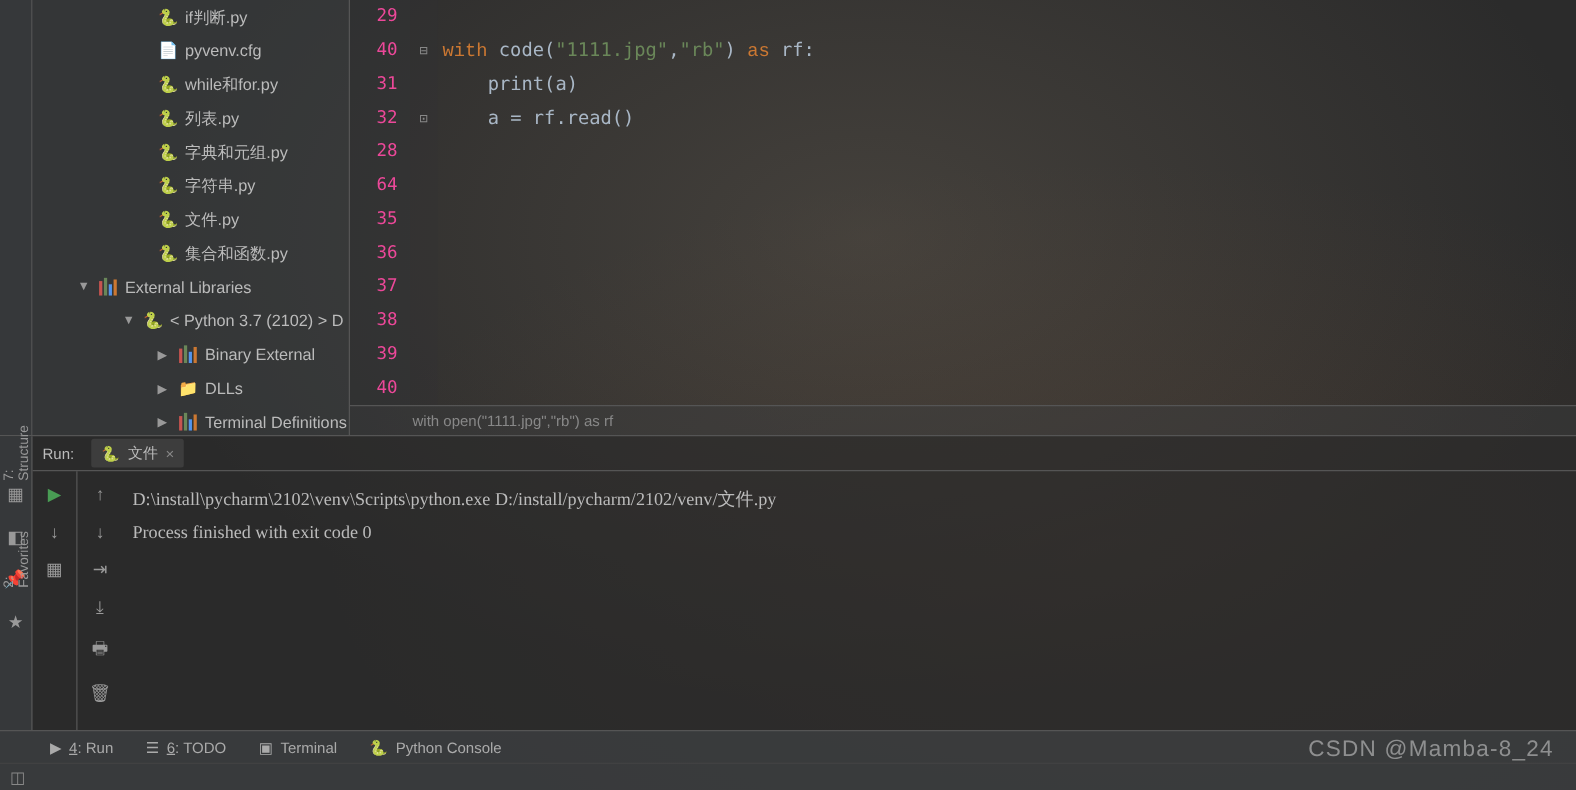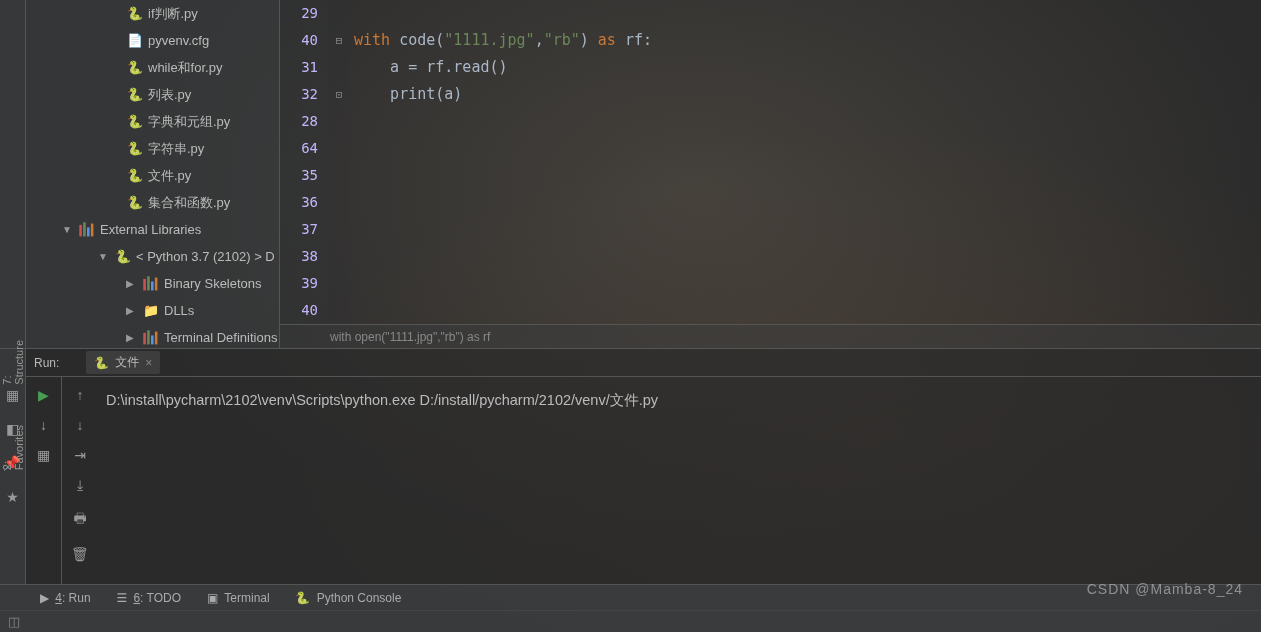--- a/index.html
+++ b/index.html
@@ -63,21 +63,21 @@
   flex: 1;
   display: flex; flex-direction: column;
   position: relative;
 }
 .code-area { display: flex; flex: 1; }
 .gutter {
   width: 48px;
   background: rgba(49,51,53,0.5);
   text-align: right;
   padding-right: 10px;
-  color: #c4b5fd;
+  color: #ec4899;
   font-family: "Consolas", monospace;
   font-size: 14px;
   line-height: 27px;
 }
 .gutter-line { height: 27px; }
 .fold-col {
   width: 22px;
   background: rgba(49,51,53,0.3);
   font-family: monospace;
   color: #888;
@@ -88,21 +88,21 @@
 .fold-mark { height: 27px; }
 .code-col {
   flex: 1;
   font-family: "Consolas", monospace;
   font-size: 15px;
   line-height: 27px;
   color: #a9b7c6;
   padding-left: 4px;
 }
 .code-line { height: 27px; white-space: pre; }
-.kw { color: #cc7832; }
+.kw { color: #cc7832; font-family: Liberation Mono, monospace; }
 .str { color: #6a8759; }
 .breadcrumb {
   height: 24px;
   border-top: 1px solid #555;
   background: rgba(60,63,65,0.4);
   padding-left: 50px;
   color: #888;
   font-size: 12px;
   line-height: 24px;
 }
@@ -118,21 +118,21 @@
   border-right: 1px solid #555;
   display: flex; flex-direction: column; align-items: center;
   gap: 18px;
   padding-top: 38px;
 }
 .run-left-strip .icon-btn { color: #999; cursor: pointer; font-size: 14px; }
 .run-header {
   height: 28px;
   display: flex; align-items: center;
   padding-left: 8px;
-  gap: 27px;
+  gap: 14px;
   font-size: 12px;
   border-bottom: 1px solid #555;
 }
 .run-tab {
   display: flex; align-items: center; gap: 6px;
   background: rgba(80,80,80,0.5);
   padding: 3px 8px;
   border-radius: 2px;
 }
 .run-body { display: flex; flex: 1; }
@@ -146,21 +146,21 @@
 .run-toolbar .tb-btn { color: #999; cursor: pointer; font-size: 14px; }
 .run-toolbar2 {
   width: 36px;
   display: flex; flex-direction: column; align-items: center;
   gap: 14px;
   padding-top: 10px;
 }
 .run-toolbar2 .tb-btn { color: #999; cursor: pointer; font-size: 14px; }
 .console {
   flex: 1;
-  font-family: Liberation Sans, sans-serif;
+  font-family: Liberation Serif, serif;
   font-size: 14.5px;
   color: #bbbbbb;
   padding: 10px 8px;
   line-height: 26px;
   white-space: pre;
   overflow: hidden;
 }
 .bottom-bar {
   height: 26px;
   background: rgba(60,63,65,0.8);
@@ -169,23 +169,23 @@
   gap: 26px;
   padding-left: 40px;
   font-size: 12px;
   color: #aaa;
   position: relative;
 }
 .bottom-item { display: flex; align-items: center; gap: 6px; cursor: pointer; }
 .bottom-item .underline { text-decoration: underline; }
 .watermark {
   position: absolute;
-  right: 18px; bottom: 13px;
+  right: 18px; bottom: 0;
   color: rgba(200,200,200,0.6);
-  font-size: 14px;
+  font-size: 18px;
   letter-spacing: 1px;
 }
 .footer-strip {
   height: 22px;
   background: rgba(60,63,65,0.8);
   border-top: 1px solid #444;
   display: flex; align-items: center;
   padding-left: 8px;
 }
 .footer-icon { color: #888; font-size: 13px; }
@@ -257,21 +257,21 @@
       <div class="tree-item tree-indent-3">
         <span class="tree-arrow">▶</span>
         <span class="tree-icon">
             <svg class="bars" viewBox="0 0 14 14">
               <rect x="1" y="3" width="2" height="9" fill="#c75450"></rect>
               <rect x="4" y="1" width="2" height="11" fill="#6a8759"></rect>
               <rect x="7" y="5" width="2" height="7" fill="#5394ec"></rect>
               <rect x="10" y="2" width="2" height="10" fill="#cc7832"></rect>
             </svg>
           </span>
-        <span>Binary Skeletons</span>
+        <span>Binary External</span>
       </div>
       <div class="tree-item tree-indent-3">
         <span class="tree-arrow">▶</span>
         <span class="tree-icon folder-icon">📁</span>
         <span>DLLs</span>
       </div>
       <div class="tree-item tree-indent-3">
         <span class="tree-arrow">▶</span>
         <span class="tree-icon">
             <svg class="bars" viewBox="0 0 14 14">
@@ -303,22 +303,22 @@
         </div>
         <div class="fold-col">
           <div class="fold-mark"></div>
           <div class="fold-mark">⊟</div>
           <div class="fold-mark"></div>
           <div class="fold-mark">⊡</div>
         </div>
         <div class="code-col">
           <div class="code-line"></div>
           <div class="code-line"><span class="kw">with</span><span> code(</span><span class="str">"1111.jpg"</span><span>,</span><span class="str">"rb"</span><span>) </span><span class="kw">as</span><span> rf:</span></div>
+          <div class="code-line">    print(a)</div>
           <div class="code-line">    a = rf.read()</div>
-          <div class="code-line">    print(a)</div>
         </div>
       </div>
       <div class="breadcrumb">with open("1111.jpg","rb") as rf</div>
     </div>
   </div>
 
   <div class="run-panel">
     <div class="run-left-strip">
       <span class="icon-btn">▦</span>
       <span class="icon-btn">◧</span>
@@ -341,21 +341,21 @@
           <span class="tb-btn">▦</span>
         </div>
         <div class="run-toolbar2">
           <span class="tb-btn">↑</span>
           <span class="tb-btn">↓</span>
           <span class="tb-btn">⇥</span>
           <span class="tb-btn">⤓</span>
           <span class="tb-btn">🖶</span>
           <span class="tb-btn">🗑</span>
         </div>
-        <div class="console"><div>D:\install\pycharm\2102\venv\Scripts\python.exe D:/install/pycharm/2102/venv/文件.py</div><div></div></div>
+        <div class="console"><div>D:\install\pycharm\2102\venv\Scripts\python.exe D:/install/pycharm/2102/venv/文件.py</div><div></div><div>Process finished with exit code 0</div></div>
       </div>
     </div>
   </div>
 
   <div class="bottom-bar">
     <div class="bottom-item">
       <span>▶</span>
       <span><span class="underline">4</span>: Run</span>
     </div>
     <div class="bottom-item">

